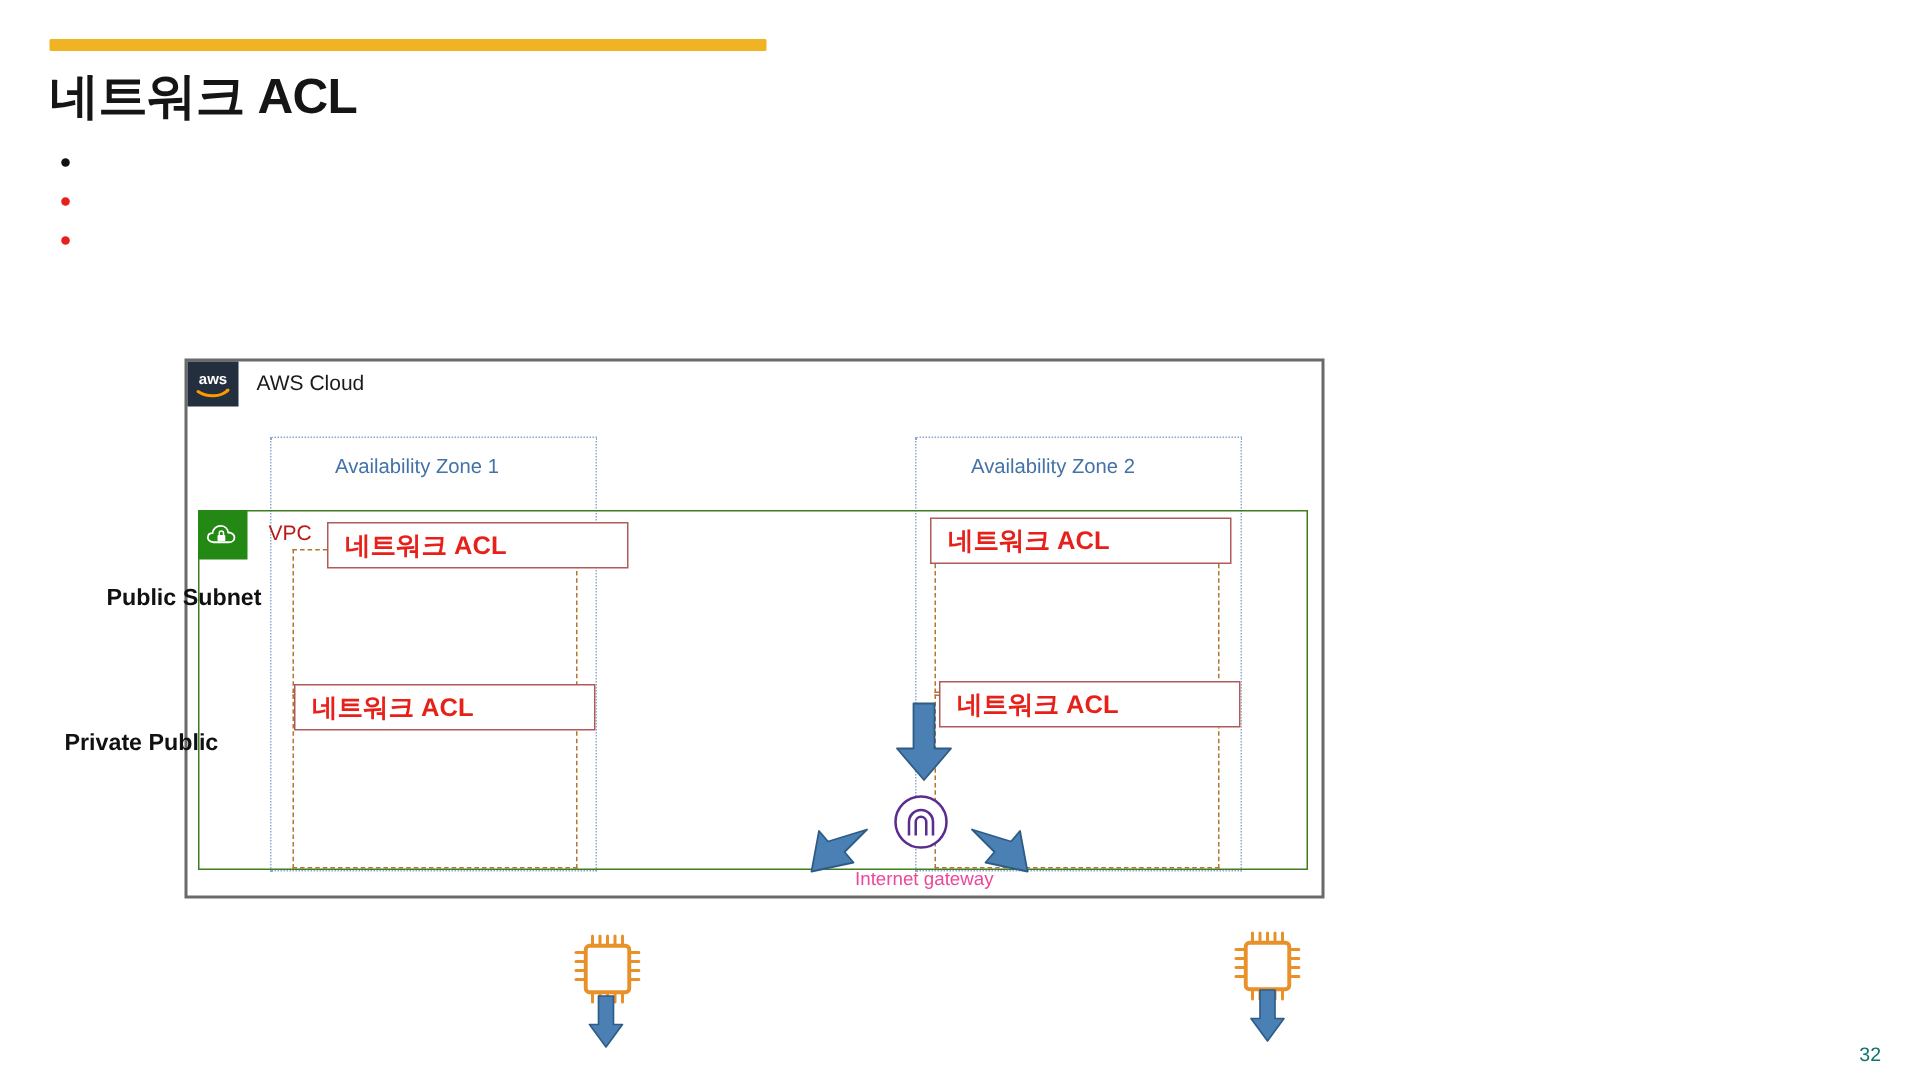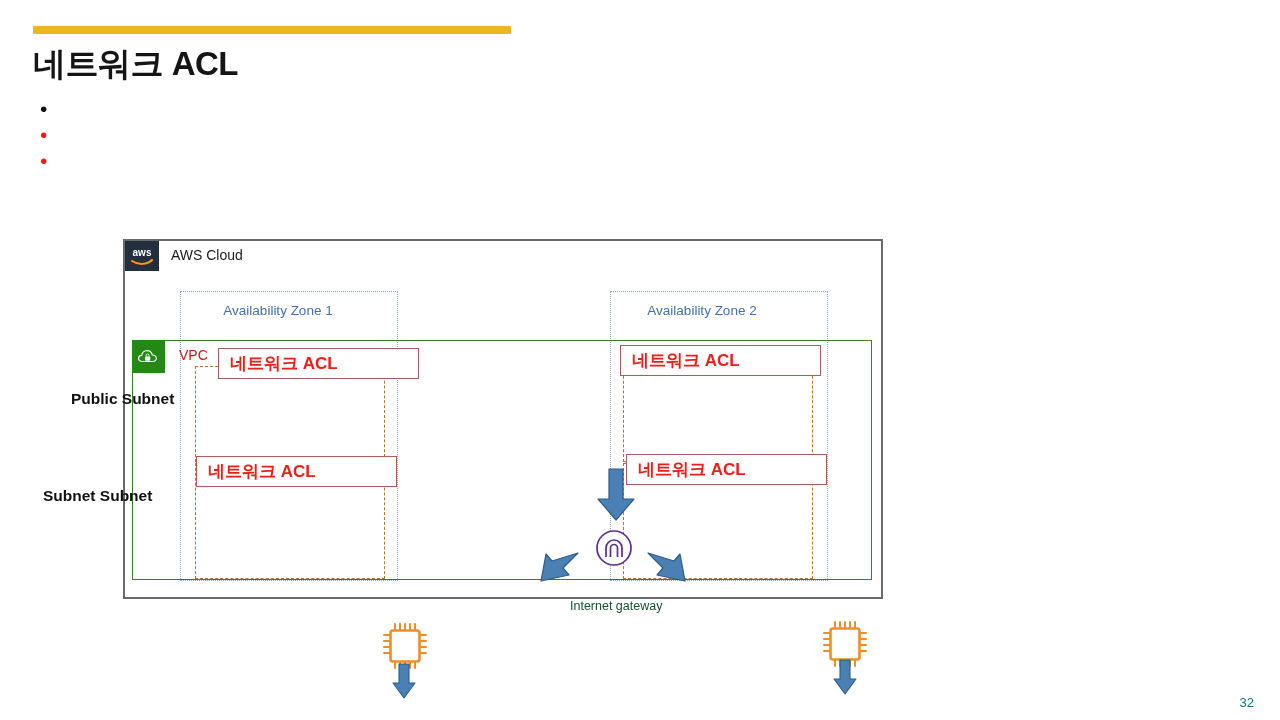--- a/index.html
+++ b/index.html
@@ -196,24 +196,23 @@
   
   #igw-icon {
     position: absolute;
     left: 472px; top: 290px;
     z-index: 7;
   }
   #igw-label {
     position: absolute;
     left: 447px; top: 340px;
     font-size: 12.5px;
-    color: #14532d;
+    color: #ec4899;
     white-space: nowrap;
     z-index: 7;
-    margin-top: 20px;
   }
 
   
   .arrow { position: absolute; z-index: 8; }
   #arrow-top     { left: 472px; top: 228px; }
   #arrow-left    { left: 400px; top: 309px; }
   #arrow-right   { left: 522px; top: 309px; }
   #arrow-down-1  { left: 268px; top: 424px; }
   #arrow-down-2  { left: 709px; top: 420px; }
 
@@ -376,15 +375,15 @@
     </svg>
   </div>
   <div id="arrow-down-2" class="arrow">
     <svg width="26" height="37" viewBox="0 0 26 37">
       <path d="M8 1 H18 V20 H24 L13 35 L2 20 H8 Z" fill="#4A80B4" stroke="#2E5C86" stroke-width="1.1" stroke-linejoin="round"></path>
     </svg>
   </div>
 </div>
 
 <div id="public-subnet-label" class="subnet-side-label">Public Subnet</div>
-<div id="private-subnet-label" class="subnet-side-label">Subnet Subnet</div>
+<div id="private-subnet-label" class="subnet-side-label">Private Public</div>
 
 <div id="page-number">32</div>
 
 </body></html>

